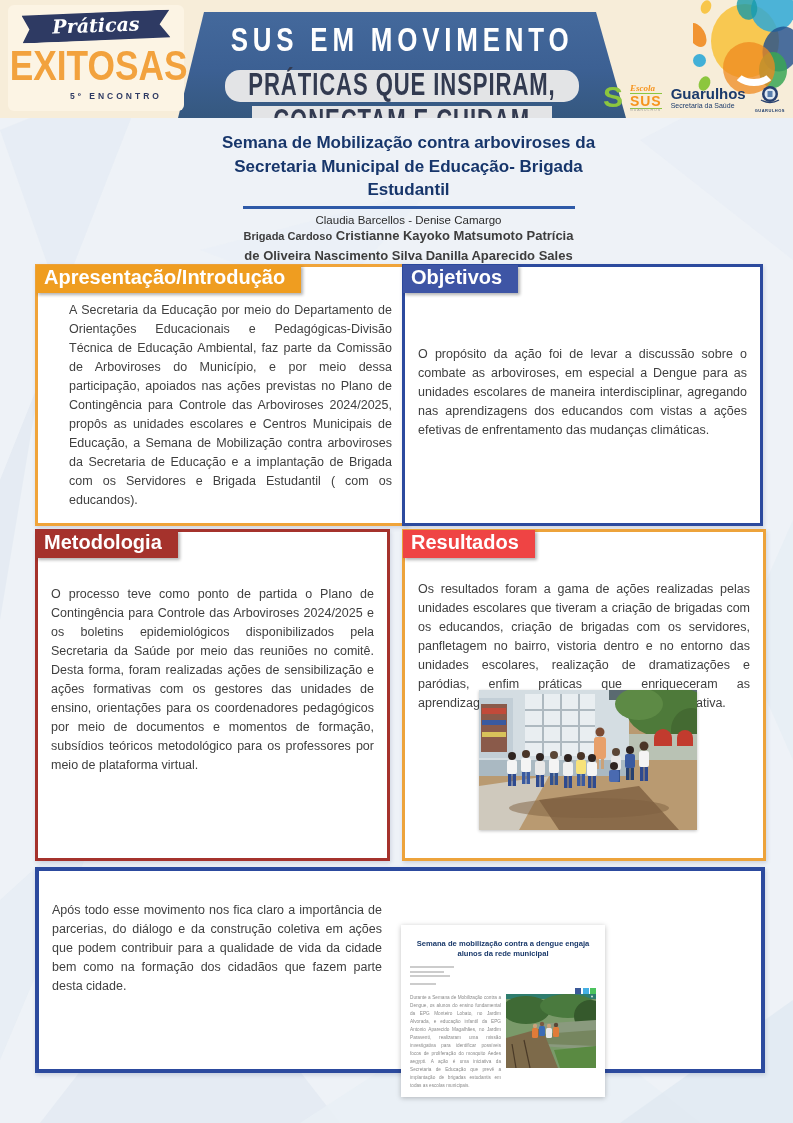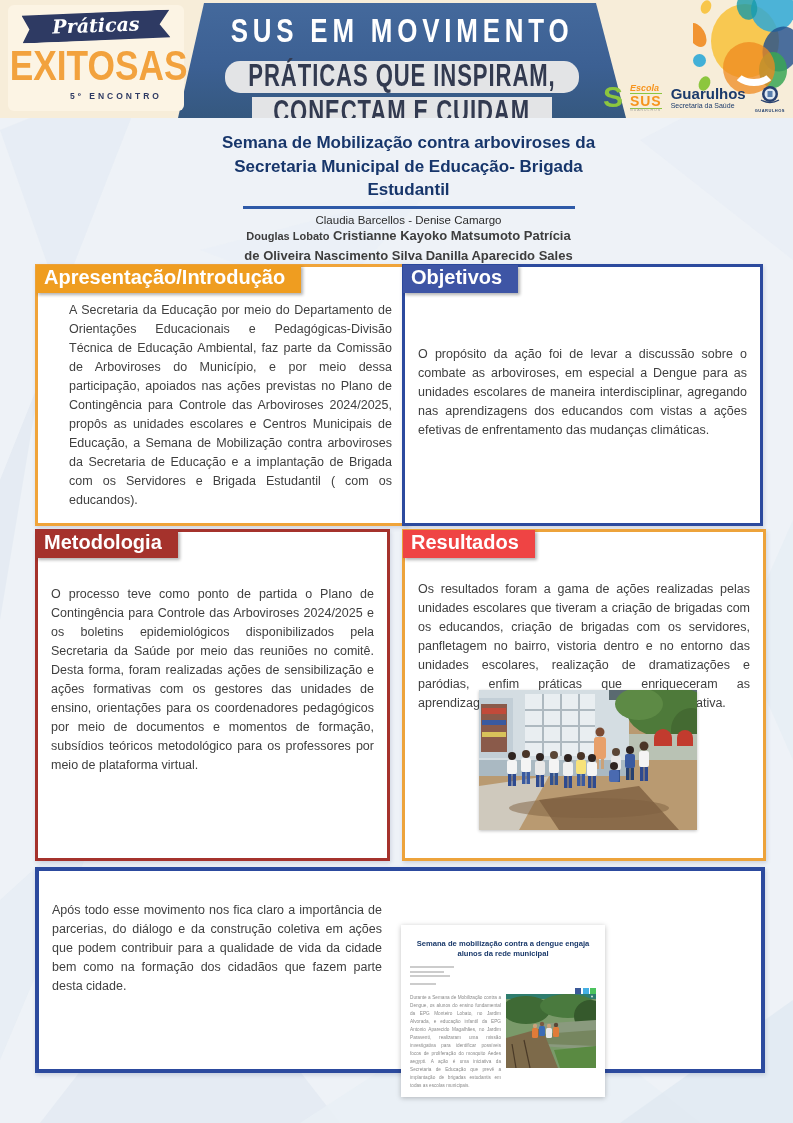--- a/index.html
+++ b/index.html
@@ -6,21 +6,21 @@
   body{
     width:793px;height:1123px;position:relative;overflow:hidden;
     background:#eef2f7;
     font-family:"Liberation Sans", sans-serif;
   }
   
   .bg-pattern{position:absolute;inset:0;z-index:0;}
   
   .header{position:absolute;top:0;left:0;width:793px;height:118px;background:#f7edd9;z-index:2;}
   .header-blue{
-    position:absolute;top:3px;bottom:0;left:178px;width:448px;
+    position:absolute;top:12px;bottom:0;left:178px;width:448px;
     background:linear-gradient(180deg,#44699c 0%,#3c6093 55%,#35587f 100%);
     clip-path:polygon(26px 0, calc(100% - 30px) 0, 100% 100%, 0 100%);
   }
   .banner-line1{
     margin-top:9px;text-align:center;color:#ffffff;font-weight:800;font-size:27px;
     letter-spacing:5px;transform:scale(.96,1.25);transform-origin:center top;white-space:nowrap;
   }
   .banner-box{
     background:#e3e4e6;color:#323a50;font-weight:800;text-align:center;
     width:max-content;margin:6px auto 0;padding:1px 10px 3px;white-space:nowrap;
@@ -52,21 +52,21 @@
     border-bottom:7px solid #fff;border-radius:0 0 26px 26px;z-index:5;
   }
   
   .partners{position:absolute;right:8px;bottom:5px;display:flex;align-items:center;gap:9px;}
   .esus{display:flex;align-items:center;gap:2px;}
   .esus-s{
     width:30px;height:30px;border-radius:50%;color:#8cc63e;font-weight:800;font-size:30px;
     line-height:28px;text-align:center;
   }
   .esus-text{line-height:1;text-align:left;}
-  .esus-script{color:#f7941d;font-family:Liberation Sans, sans-serif;font-style:italic;font-weight:700;font-size:9px;}
+  .esus-script{color:#f7941d;font-family:Liberation Serif, serif;font-style:italic;font-weight:700;font-size:9px;}
   .esus-main{color:#f7941d;font-weight:800;font-size:14px;letter-spacing:1px;border-top:1.5px solid #8cc63e;border-bottom:1.5px solid #8cc63e;}
   .esus-sub{color:#9a9a9a;font-size:3.5px;letter-spacing:1px;}
   .gua{line-height:1.05;text-align:left;}
   .gua-name{color:#1b3a6b;font-weight:800;font-size:15px;}
   .gua-sub{color:#1b3a6b;font-size:7px;}
   .crest{text-align:center;line-height:1;}
   .crest-cap{color:#1b3a6b;font-size:4px;font-weight:700;letter-spacing:.5px;}
   
   .title-block{position:absolute;top:131px;left:12px;width:793px;text-align:center;z-index:2;}
   .poster-title{color:#17366b;font-weight:700;font-size:17px;line-height:23.5px;}
@@ -188,21 +188,21 @@
 
 <div class="title-block">
   <div class="poster-title">
     <div>Semana de Mobilização contra arboviroses da</div>
     <div>Secretaria Municipal de Educação- Brigada</div>
     <div>Estudantil</div>
   </div>
   <div class="title-rule"></div>
   <div class="authors1">Claudia Barcellos  -  Denise Camargo</div>
   <div class="authors23">
-    <span class="authors-small">Douglas Lobato</span>
+    <span class="authors-small">Brigada Cardoso</span>
     <span>Cristianne Kayoko Matsumoto Patrícia</span>
   </div>
   <div class="authors23">de Oliveira Nascimento Silva   Danilla Aparecido Sales</div>
 </div>
 
 <div class="box box-apresentacao">
   <div class="tab tab-apresentacao">Apresentação/Introdução</div>
   <div class="box-body body-apresentacao">A Secretaria da Educação por meio do Departamento de Orientações Educacionais e Pedagógicas-Divisão Técnica de Educação Ambiental, faz parte da Comissão de Arboviroses do Município, e por meio dessa participação, apoiados nas ações previstas no Plano de Contingência para Controle das Arboviroses 2024/2025, propôs as unidades escolares e Centros Municipais de Educação, a Semana de Mobilização contra arboviroses da Secretaria de Educação e a implantação de Brigada com os Servidores e Brigada Estudantil ( com os educandos).</div>
 </div>
 

